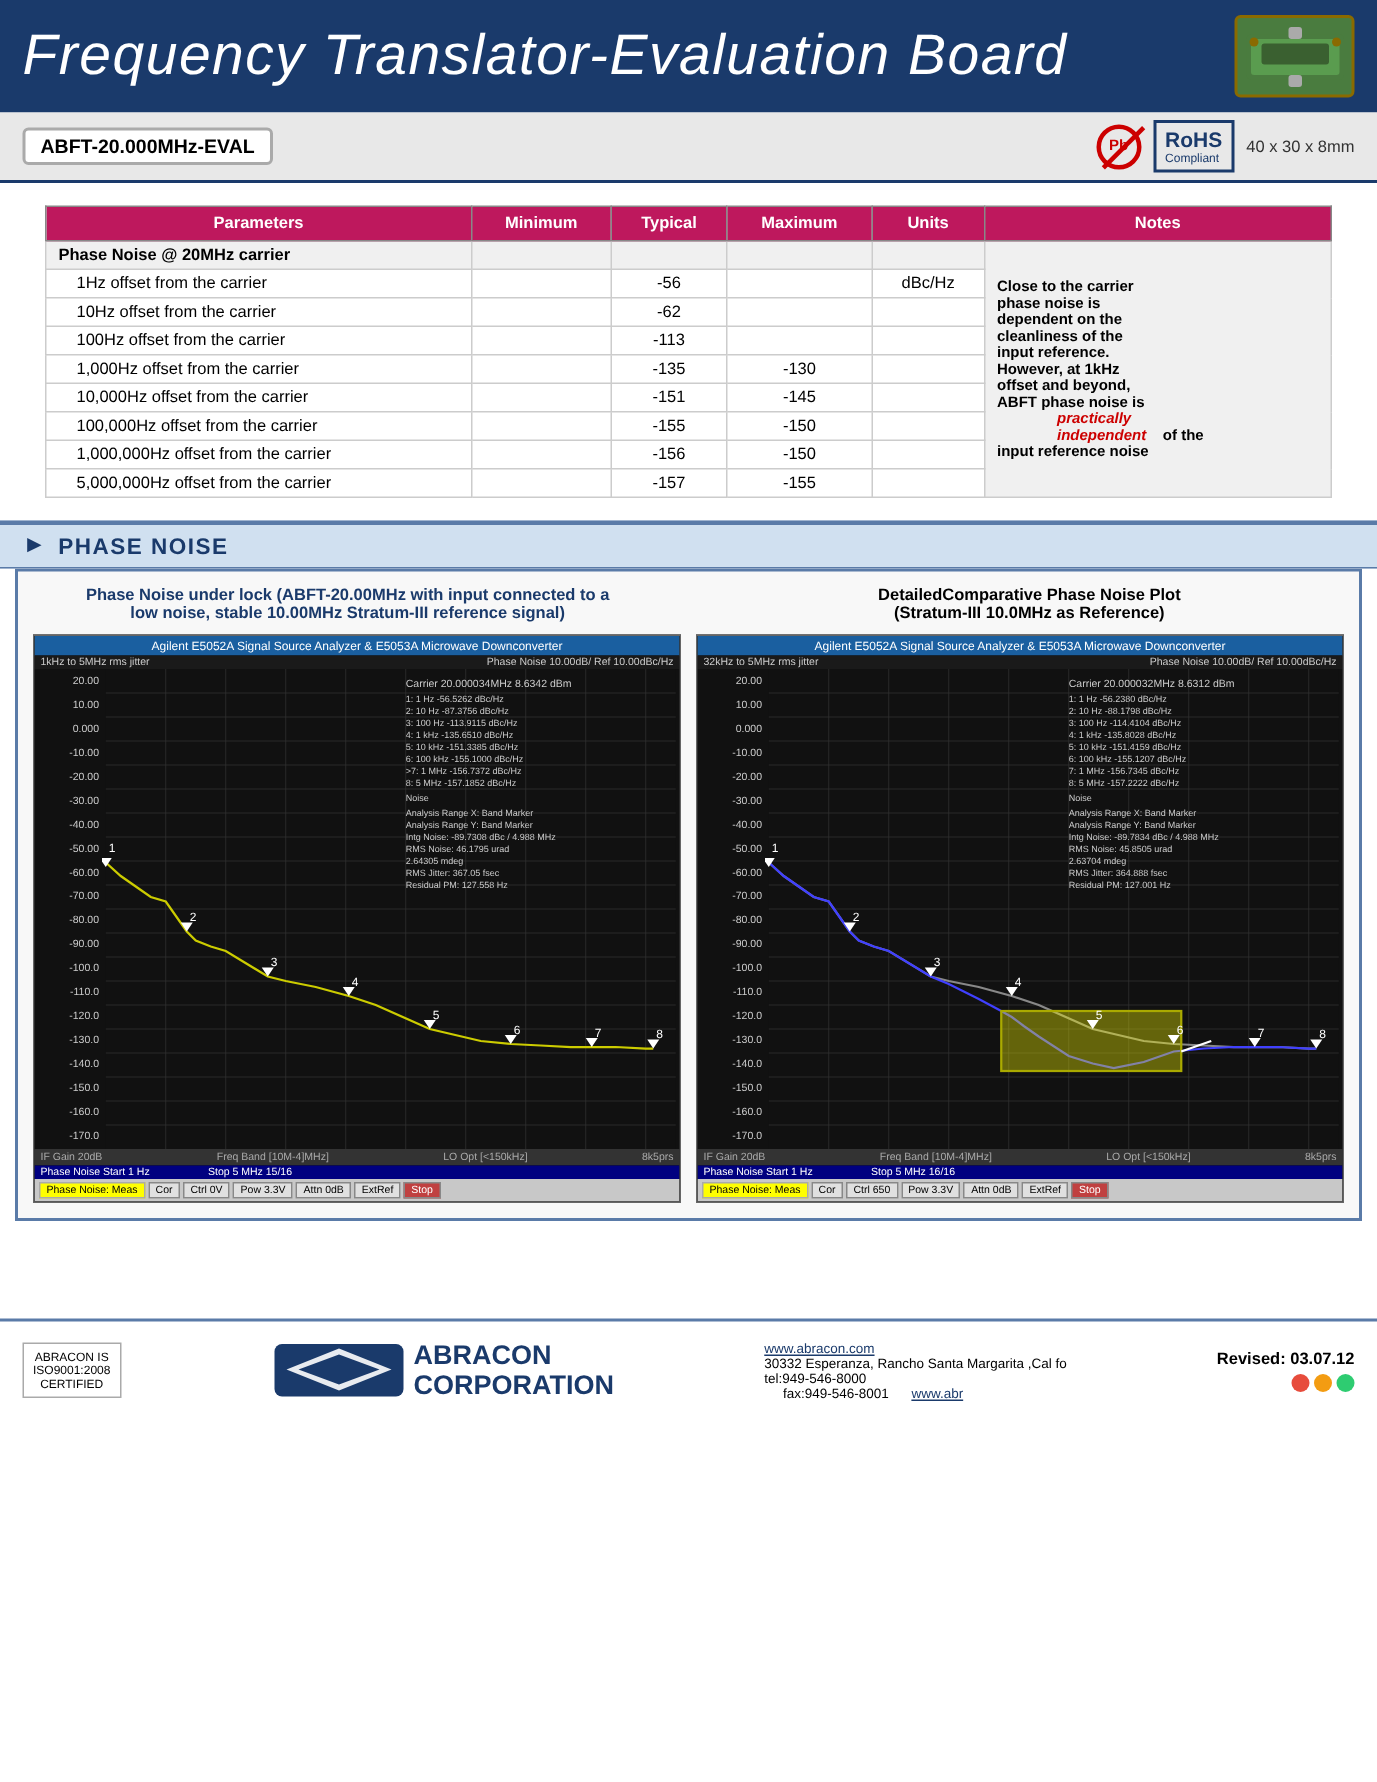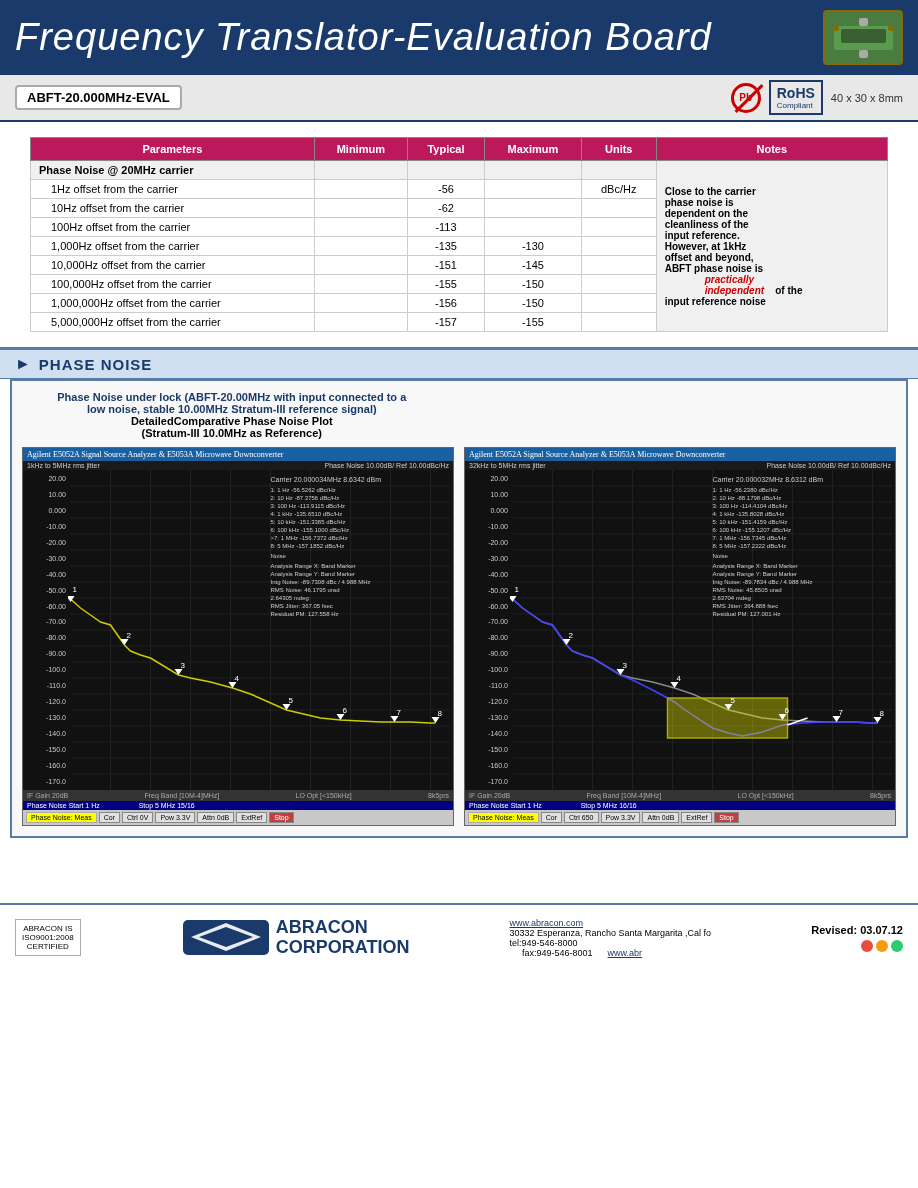--- a/index.html
+++ b/index.html
@@ -173,21 +173,20 @@
     .plots-section {
       border: 2px solid #5a7ba8;
       margin: 0 10px 15px 10px;
       padding: 10px;
       background: #f8f8f8;
     }
     .plots-header {
       display: flex;
       justify-content: space-between;
       margin-bottom: 8px;
-      flex-direction: column;
     }
     .plot-header-left, .plot-header-right {
       width: 48%;
       text-align: center;
       font-size: 11px;
     }
     .plot-header-left {
       color: #1a3a6b;
       font-weight: bold;
     }
@@ -205,22 +204,21 @@
       background: #000;
       position: relative;
       overflow: hidden;
     }
     .plot-title-bar {
       background: #1a5fa0;
       color: #fff;
       font-size: 8px;
       padding: 2px 4px;
       display: flex;
-      justify-content: flex-start;
-      font-family: Liberation Serif, serif;
+      justify-content: center;
     }
     .plot-content {
       background: #111;
       height: 320px;
       position: relative;
       display: flex;
     }
     .plot-y-axis {
       width: 45px;
       display: flex;

